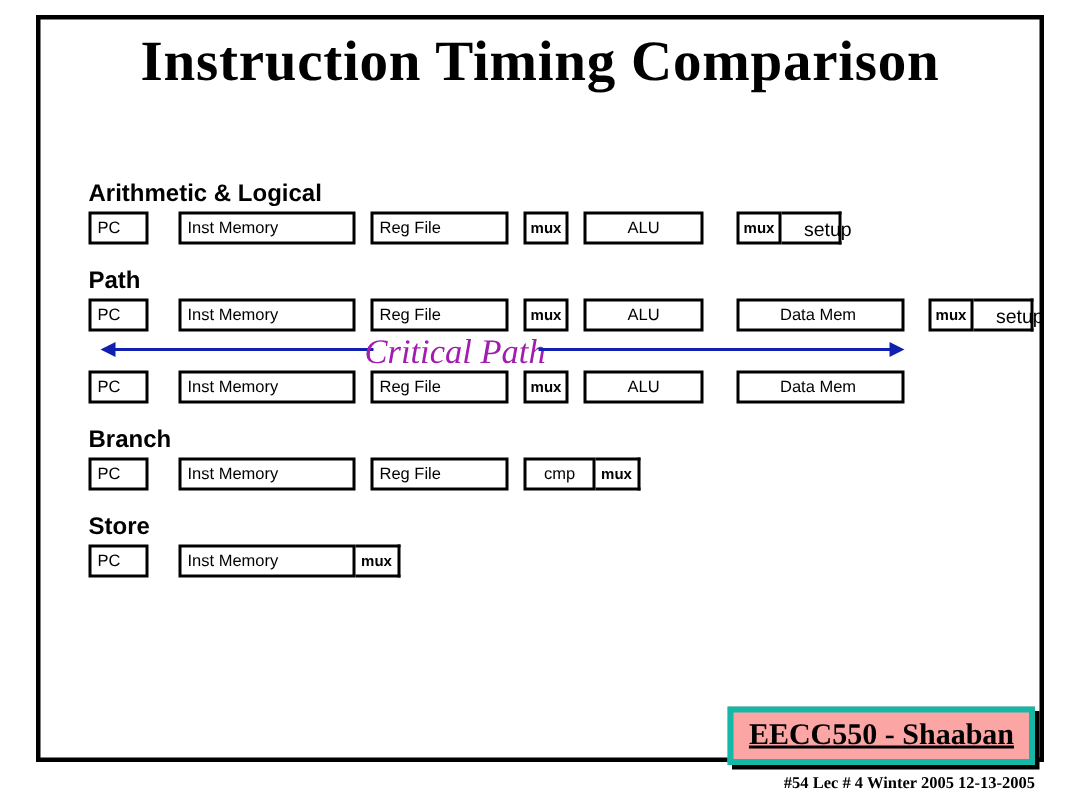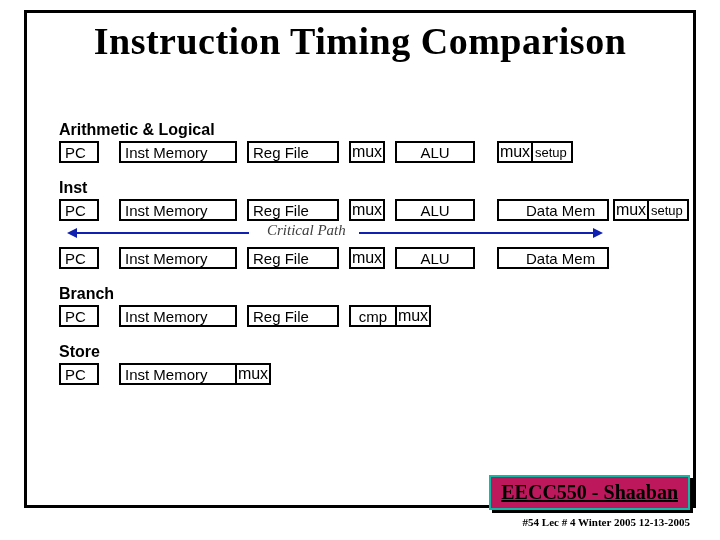--- a/index.html
+++ b/index.html
@@ -42,55 +42,55 @@
   }
   .row {
     display: flex;
     align-items: stretch;
     height: 22px;
     margin-bottom: 4px;
   }
   .box {
     border: 2px solid #000;
     font-family: Arial, Helvetica, sans-serif;
-    font-size: 15px;
+    font-size: 11px;
     display: flex;
     align-items: center;
     padding: 0 4px;
     white-space: nowrap;
   }
   .w-pc { width: 40px; flex: 0 0 40px; }
   .gap-pc { width: 20px; flex: 0 0 20px; }
   .w-im { width: 118px; flex: 0 0 118px; text-align: center; }
   .gap-im { width: 10px; flex: 0 0 10px; }
   .w-rf { width: 92px; flex: 0 0 92px; }
   .gap-rf { width: 10px; flex: 0 0 10px; }
-  .w-mux { width: 30px; flex: 0 0 30px; font-size: 16px; padding: 0 16px; justify-content:center; }
+  .w-mux { width: 30px; flex: 0 0 30px; font-size: 10px; padding: 0 4px; justify-content:center;font-weight:bold; }
   .gap-mux { width: 10px; flex: 0 0 10px; }
   .w-alu { width: 80px; flex: 0 0 80px; justify-content:center; }
   .gap-alu { width: 22px; flex: 0 0 22px; }
   .w-dm { width: 112px; flex: 0 0 112px; padding-left: 27px; }
-  .w-setup { width: 40px; flex: 0 0 40px; font-size: 13px; padding:0 2px; border-left: none; }
+  .w-setup { width: 40px; flex: 0 0 40px; font-size: 13px; padding:0 15px; border-left: none; }
   .w-cmp { width: 48px; flex: 0 0 48px; justify-content:center; }
   .group { margin-bottom: 16px; margin-left: 16px; }
 
   
   .critline {
     position: relative;
     height: 20px;
     margin-top: -2px;
   }
   .critlabel {
     position: absolute;
-    left: 208px;
+    left: 184px;
     top: -1px;
     font-family: "Times New Roman", serif;
     font-style: italic;
-    font-size: 15px;
-    color: #404040;
+    font-size: 23px;
+    color: #a21caf;
   }
   .arrow {
     position: absolute;
     top: 9px;
     height: 2px;
     background: #1020b0;
   }
   .arrow.left  { left: 10px;  width: 180px; }
   .arrow.right { left: 300px; width: 242px; }
   .arrow::before, .arrow.right::after {
@@ -107,23 +107,23 @@
   }
   .arrow.right::after {
     right: -2px;
     border-left: 10px solid #1020b0;
   }
 
   .footer-box {
     position: absolute;
     right: 30px;
     bottom: 30px;
-    border: 2px solid #14b8a6;
+    border: 4px solid #14b8a6;
     box-shadow: 3px 3px 0 #000;
-    background: #be185d;
+    background: #fca5a5;
     font-family: "Times New Roman", serif;
     font-weight: bold;
     font-size: 20px;
     padding: 4px 10px;
     text-decoration: underline;
   }
   .footer-line {
     position: absolute;
     right: 30px;
     bottom: 12px;
@@ -152,21 +152,21 @@
         <div class="box w-mux">mux</div>
         <div class="gap-mux"></div>
         <div class="box w-alu">ALU</div>
         <div class="gap-alu"></div>
         <div class="box w-mux">mux</div>
         <div class="box w-setup">setup</div>
       </div>
     </div>
 
     <div class="group" style="margin-bottom:4px">
-      <div class="label">Inst</div>
+      <div class="label">Path</div>
       <div class="row">
         <div class="box w-pc">PC</div>
         <div class="gap-pc"></div>
         <div class="box w-im">Inst Memory</div>
         <div class="gap-im"></div>
         <div class="box w-rf">Reg File</div>
         <div class="gap-rf"></div>
         <div class="box w-mux">mux</div>
         <div class="gap-mux"></div>
         <div class="box w-alu">ALU</div>

